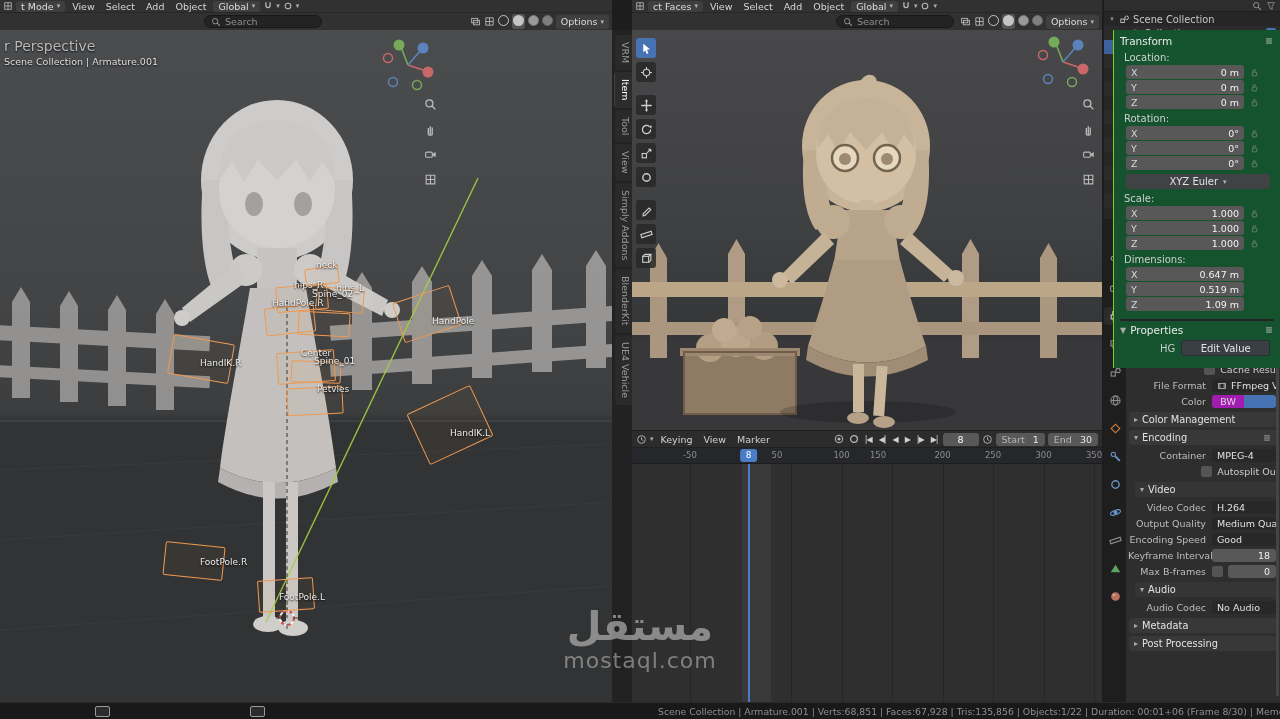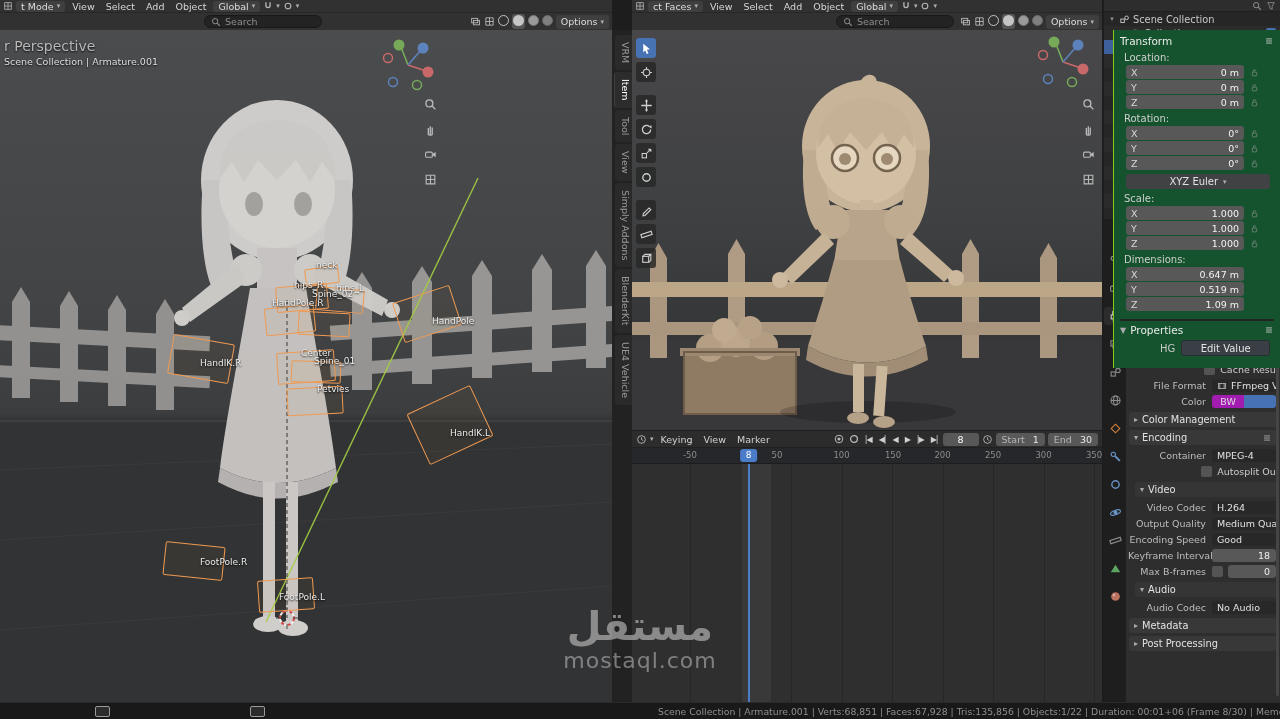--- a/index.html
+++ b/index.html
@@ -803,21 +803,21 @@
         </span>
         <span class="rangefld">
           <span style="color:#b5b5b5">End</span>
           <span>30</span>
         </span>
       </div>
     <div class="truler" id="truler">
         <span class="tick" style="left: 58px;">-50</span>
         <span class="tick" style="left: 145px;">50</span>
         <span class="tick" style="left: 209.5px;">100</span>
-        <span class="tick" style="left: 261px;">150</span>
+        <span class="tick" style="left: 246px;">150</span>
         <span class="tick" style="left: 310.5px;">200</span>
         <span class="tick" style="left: 361px;">250</span>
         <span class="tick" style="left: 411.5px;">300</span>
         <span class="tick" style="left: 462px;">350</span>
         <div class="playchip" style="left: 116.58px;">8</div>
       </div>
     <div class="tbodyarea" id="tbodyarea">
         <div class="tgrid" style="left: 58px;"></div>
         <div class="tgrid" style="left: 159px;"></div>
         <div class="tgrid" style="left: 209.5px;"></div>

